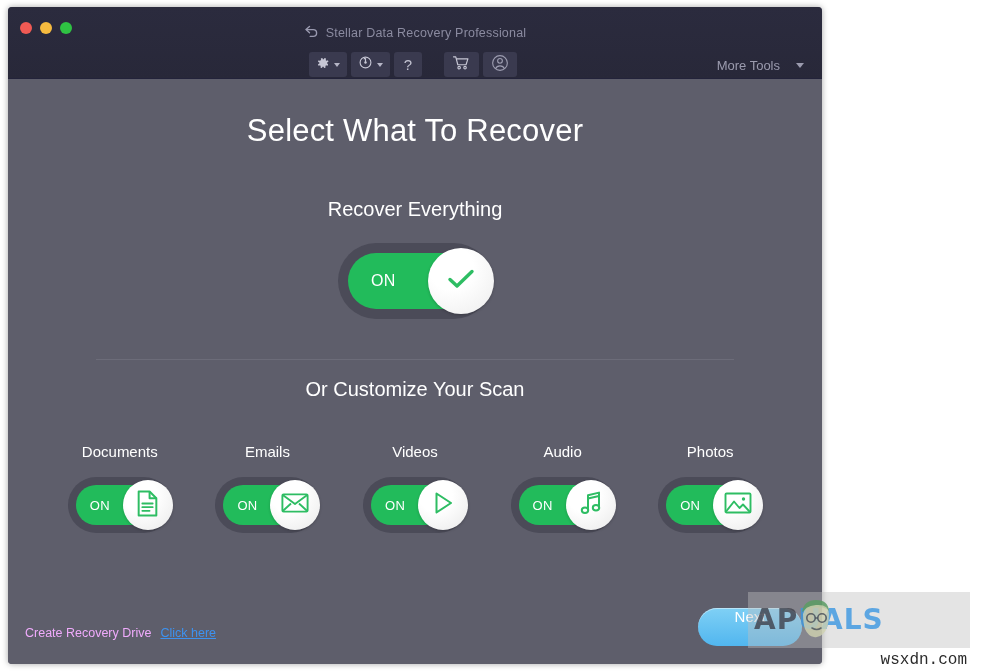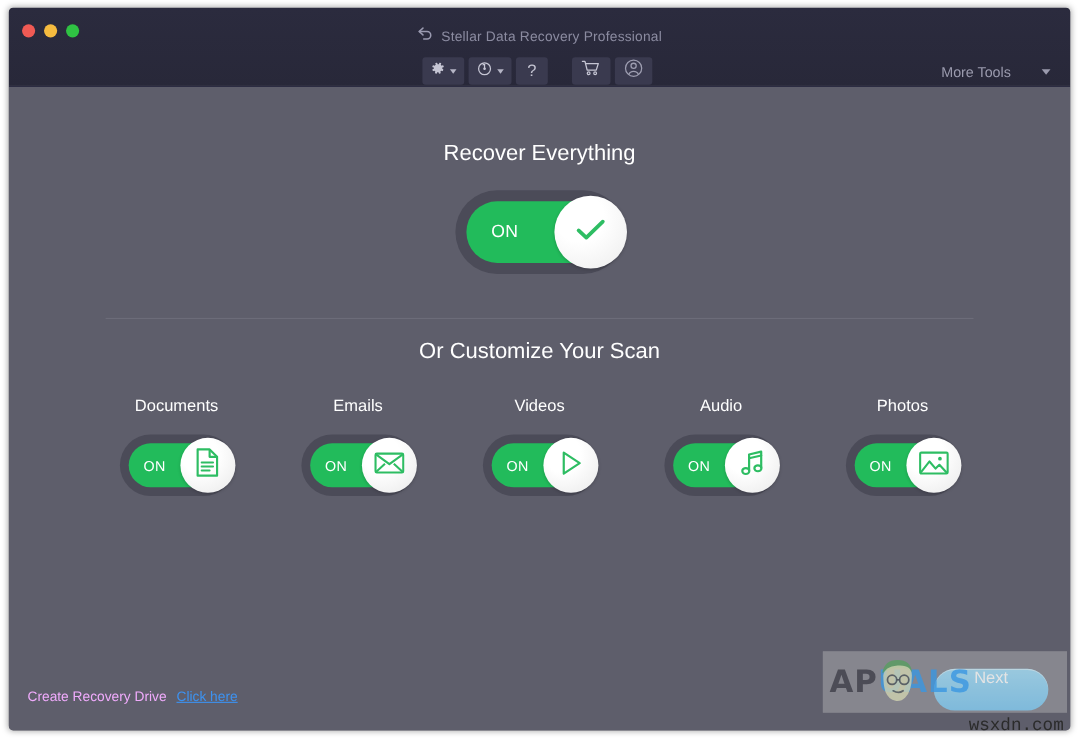--- a/index.html
+++ b/index.html
@@ -12,21 +12,21 @@
   #app {
     position: relative;
     width: 981px; height: 671px;
     background: #ffffff;
   }
 
   
   .window {
     position: absolute;
     left: 8px; top: 7px;
-    width: 965px; height: 657px;
+    width: 814px; height: 657px;
     background: #5e5e6b;
     border-radius: 4px;
     overflow: hidden;
     box-shadow: 0 0 6px rgba(0,0,0,0.35);
   }
 
   
   .titlebar {
     position: relative;
     height: 72px;
@@ -85,21 +85,21 @@
     color: #c2c2d0;
     font-size: 15px;
     line-height: 1;
     font-weight: 400;
     padding: 0 3px;
   }
 
   .more-tools {
     position: absolute;
     right: 18px; top: 51px;
-    display: flex; align-items: center; gap: 28px;
+    display: flex; align-items: center; gap: 16px;
     cursor: pointer;
   }
   .more-tools-label {
     color: #9b9bae;
     font-size: 13px;
   }
   .more-caret {
     width: 0; height: 0;
     border-left: 4.5px solid transparent;
     border-right: 4.5px solid transparent;
@@ -168,23 +168,23 @@
   
   .divider {
     margin: 40px 88px 0 88px;
     height: 1px;
     background: #6c6c79;
   }
 
   
   .cat-row {
     display: flex;
-    justify-content: center;
+    justify-content: flex-start;
     padding: 0 38px;
-    margin-top: 30px;
+    margin-top: 42px;
   }
   .cat {
     display: flex;
     flex-direction: column;
     align-items: center;
     width: 165px;
   }
   .cat-label {
     color: #ffffff;
     font-size: 15px;
@@ -368,20 +368,21 @@
       </div>
 
       <div class="more-tools">
         <span class="more-tools-label">More Tools</span>
         <span class="more-caret"></span>
       </div>
     </div>
 
     <div class="body">
 
+      <div class="h1">Select What To Recover</div>
       <div class="h2">Recover Everything</div>
 
       <div class="main-toggle-row">
         <div class="toggle-outer">
           <div class="toggle-track">
             <span class="toggle-on">ON</span>
             <div class="toggle-knob">
               <span>
                 <svg width="30" height="24" viewBox="0 0 30 24">
                   <path d="M4 12.5 L11 19 L26 4.5" fill="none" stroke="#2ebd63" stroke-width="3.4" stroke-linecap="round" stroke-linejoin="round"></path>

